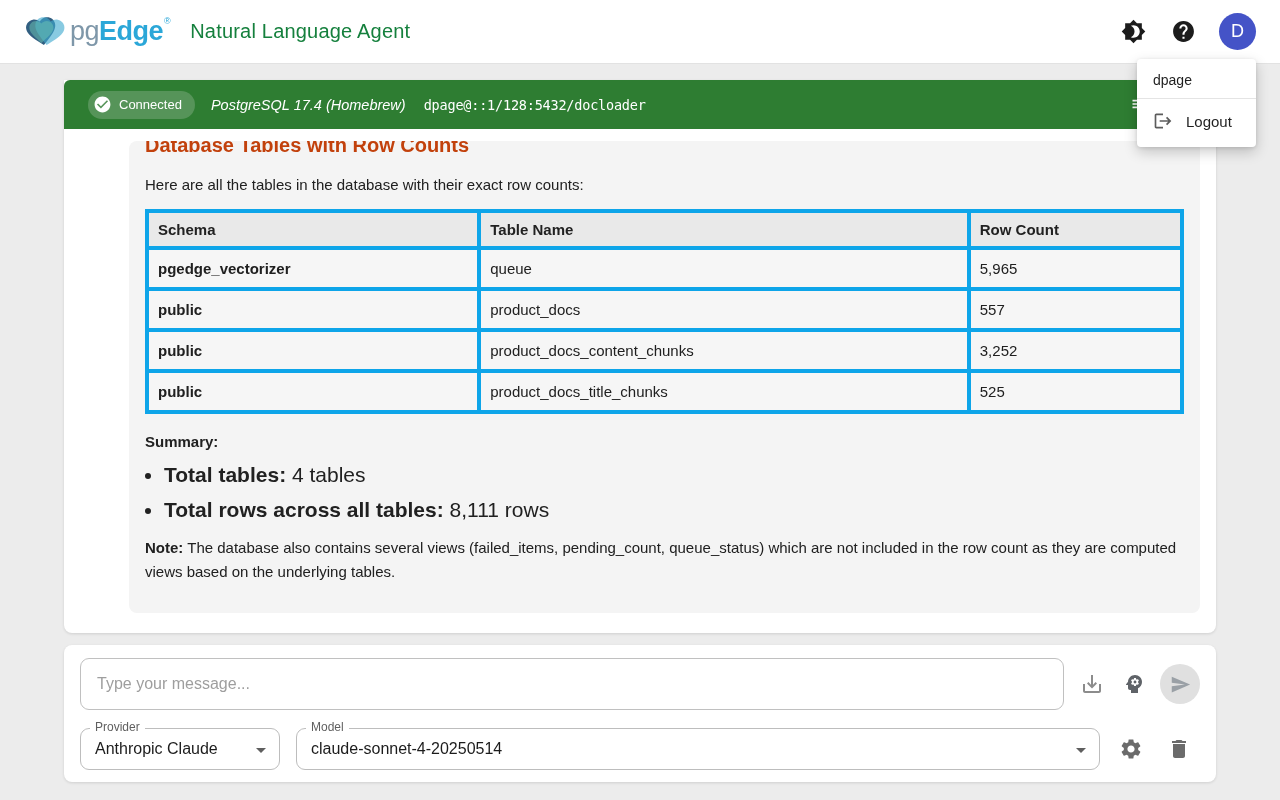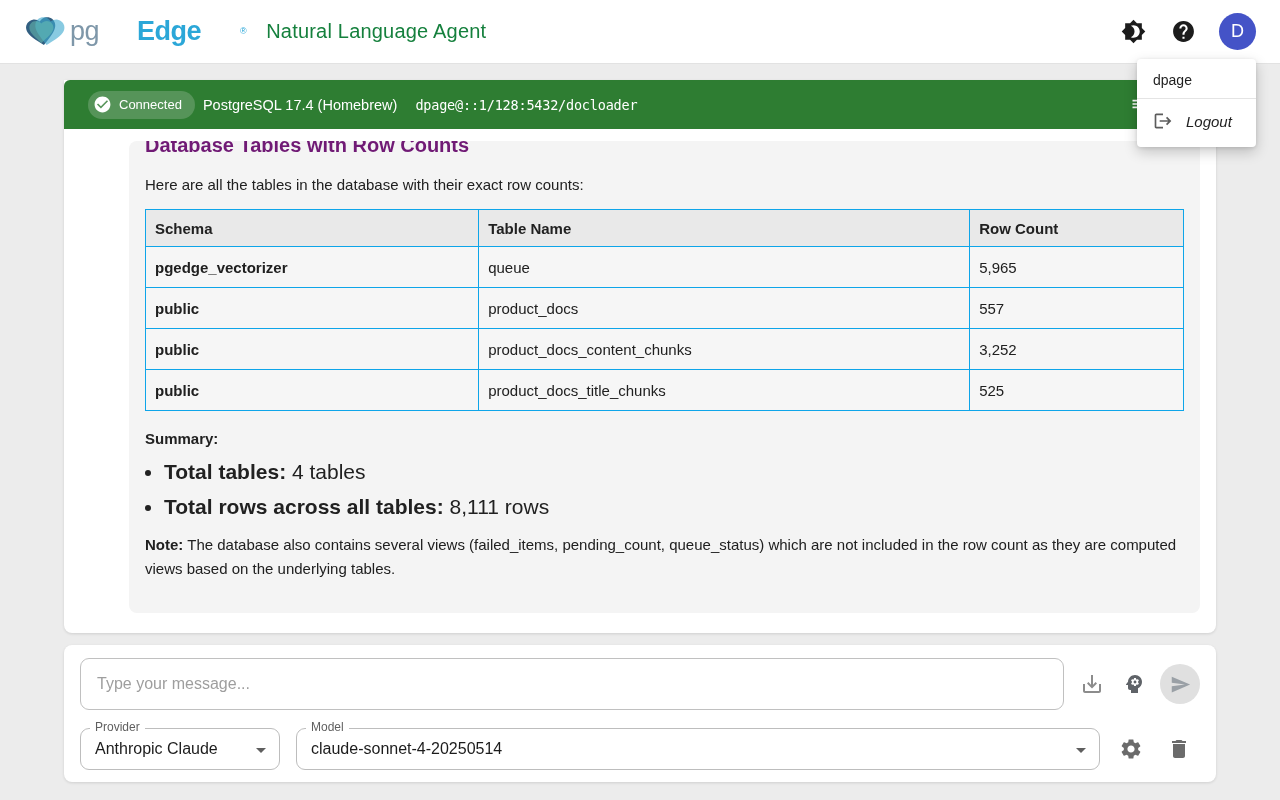--- a/index.html
+++ b/index.html
@@ -9,56 +9,56 @@
   }
   *{box-sizing:border-box;margin:0;padding:0;}
   html,body{width:1280px;height:800px;overflow:hidden;}
   body{font-family:"Liberation Sans",sans-serif;background:var(--page-bg);color:#212121;}
 
   
   .app-header{height:64px;background:#fff;border-bottom:1px solid #e2e2e2;
     display:flex;align-items:center;padding:0 24px;position:relative;z-index:5;}
   .logo{display:flex;align-items:center;gap:2px;}
   .logo-mark{width:44px;height:38px;}
-  .logo-text{font-size:27px;letter-spacing:-0.5px;display:flex;align-items:flex-end;gap:38px;}
+  .logo-text{font-size:27px;letter-spacing:-0.5px;display:flex;align-items:center;}
   .lt-pg{color:var(--logo-slate);font-weight:400;}
   .lt-edge{color:var(--logo-blue);font-weight:700;}
   .lt-reg{color:var(--logo-blue);font-size:9px;vertical-align:super;position:relative;top:-11px;margin-left:1px;}
   .page-title{font-size:20px;font-weight:400;color:#15803d;margin-left:20px;letter-spacing:.2px;}
   .header-actions{margin-left:auto;display:flex;align-items:center;gap:22px;}
   .icon-btn{background:none;border:none;cursor:pointer;width:28px;height:28px;
     display:flex;align-items:center;justify-content:center;color:#1c1c1c;padding:0;}
   .icon-btn svg{width:25px;height:25px;fill:currentColor;}
   .avatar{width:37px;height:37px;border-radius:50%;background:var(--avatar-blue);color:#fff;
     display:flex;align-items:center;justify-content:center;font-size:18px;font-weight:500;cursor:pointer;}
 
   
   .main{padding:16px 64px 0;}
 
   
   .status-bar{height:49px;background:var(--banner-green);border-radius:6px 6px 0 0;
     display:flex;align-items:center;padding:0 16px 0 24px;color:#fff;position:relative;}
   .chip{display:flex;align-items:center;height:28px;border-radius:14px;background:var(--chip-green);
     padding:0 13px 0 5px;font-size:13px;gap:7px;}
   .chip svg{width:19px;height:19px;fill:#fff;}
-  .server-version{margin-left:8px;font-size:14.5px;}
+  .server-version{margin-left:16px;font-size:14.5px;font-style:italic;}
   .conn-string{margin-left:18px;font-family:"DejaVu Sans Mono",monospace;font-size:13.5px;letter-spacing:-0.2px;}
   .bar-right-icon{position:absolute;right:66px;top:14px;width:20px;height:20px;color:#fff;}
   .bar-right-icon svg{width:20px;height:20px;fill:currentColor;}
 
   
   .chat-card{background:#fff;border-radius:0 0 8px 8px;box-shadow:0 1px 3px rgba(0,0,0,.12);}
   .chat-body{height:504px;position:relative;overflow:hidden;}
   .message-bubble{position:absolute;left:65px;right:16px;top:12px;height:472px;
     background:var(--bubble-bg);border-radius:8px;padding:0 16px 16px;overflow:hidden;}
-  .msg-heading{font-size:20px;font-weight:700;color:#701a75;margin-top:-8px;line-height:24px;}
+  .msg-heading{font-size:20px;font-weight:700;color:#c2410c;margin-top:-8px;line-height:24px;}
   .msg-intro{font-size:15px;margin-top:19px;color:#202020;}
 
   table.row-counts{border-collapse:collapse;width:100%;margin-top:16px;}
-  .row-counts th,.row-counts td{border:1px solid #0ea5e9;text-align:left;font-size:15px;padding:0 9px;}
+  .row-counts th,.row-counts td{border:4px solid #0ea5e9;text-align:left;font-size:15px;padding:0 9px;}
   .row-counts th{background:#e9e9e9;font-weight:700;height:37px;}
   .row-counts td{height:41px;background:#f6f6f6;color:#202020;}
   .row-counts td.col-schema{font-weight:700;}
   .col-w1{width:32.1%;} .col-w2{width:47.3%;} .col-w3{width:20.6%;}
 
   .summary-label{font-size:15px;font-weight:700;margin-top:19px;}
   .summary-list{margin:13px 0 0;padding-left:19px;}
   .summary-list li{font-size:21px;margin-top:0;margin-bottom:11px;}
   .note{font-size:15px;line-height:24px;margin-top:14px;color:#202020;}
 
@@ -89,21 +89,21 @@
   .provider-select{width:200px;}
   .model-select{width:804px;margin-left:16px;}
   .btn-settings{margin-left:auto;color:#6b6b6b;}
   .btn-delete{margin-left:10px;margin-right:2px;color:#6b6b6b;}
 
   
   .user-menu{position:fixed;left:1137px;top:59px;width:119px;background:#fff;border-radius:4px;
     box-shadow:0 5px 14px rgba(0,0,0,.2),0 1px 4px rgba(0,0,0,.12);z-index:50;padding-bottom:4px;}
   .menu-username{font-size:14px;color:#1f1f1f;padding:13px 16px 10px;}
   .menu-divider{height:1px;background:#e4e4e4;margin:0;}
-  .menu-item{display:flex;align-items:center;gap:13px;padding:12px 16px;cursor:pointer;font-size:15px;color:#1f1f1f;font-style:italic;}
+  .menu-item{display:flex;align-items:center;gap:13px;padding:12px 16px;cursor:pointer;font-size:15px;color:#1f1f1f;}
   .menu-item svg{width:20px;height:20px;fill:#5c5c5c;}
 </style>
 </head>
 <body>
 
 <header class="app-header">
   <div class="logo">
     <svg class="logo-mark" viewBox="0 0 30 24">
       <path transform="rotate(-10 10 12)" fill="#1c4e73" opacity="0.9" d="M12 21.35l-1.45-1.32C5.4 15.36 2 12.28 2 8.5 2 5.42 4.42 3 7.5 3c1.74 0 3.41.81 4.5 2.09C13.09 3.81 14.76 3 16.5 3 19.58 3 22 5.42 22 8.5c0 3.78-3.4 6.86-8.55 11.54L12 21.35z"></path>
       <path transform="translate(5 0) rotate(10 14 12)" fill="#3fa9cf" opacity="0.62" d="M12 21.35l-1.45-1.32C5.4 15.36 2 12.28 2 8.5 2 5.42 4.42 3 7.5 3c1.74 0 3.41.81 4.5 2.09C13.09 3.81 14.76 3 16.5 3 19.58 3 22 5.42 22 8.5c0 3.78-3.4 6.86-8.55 11.54L12 21.35z"></path>

